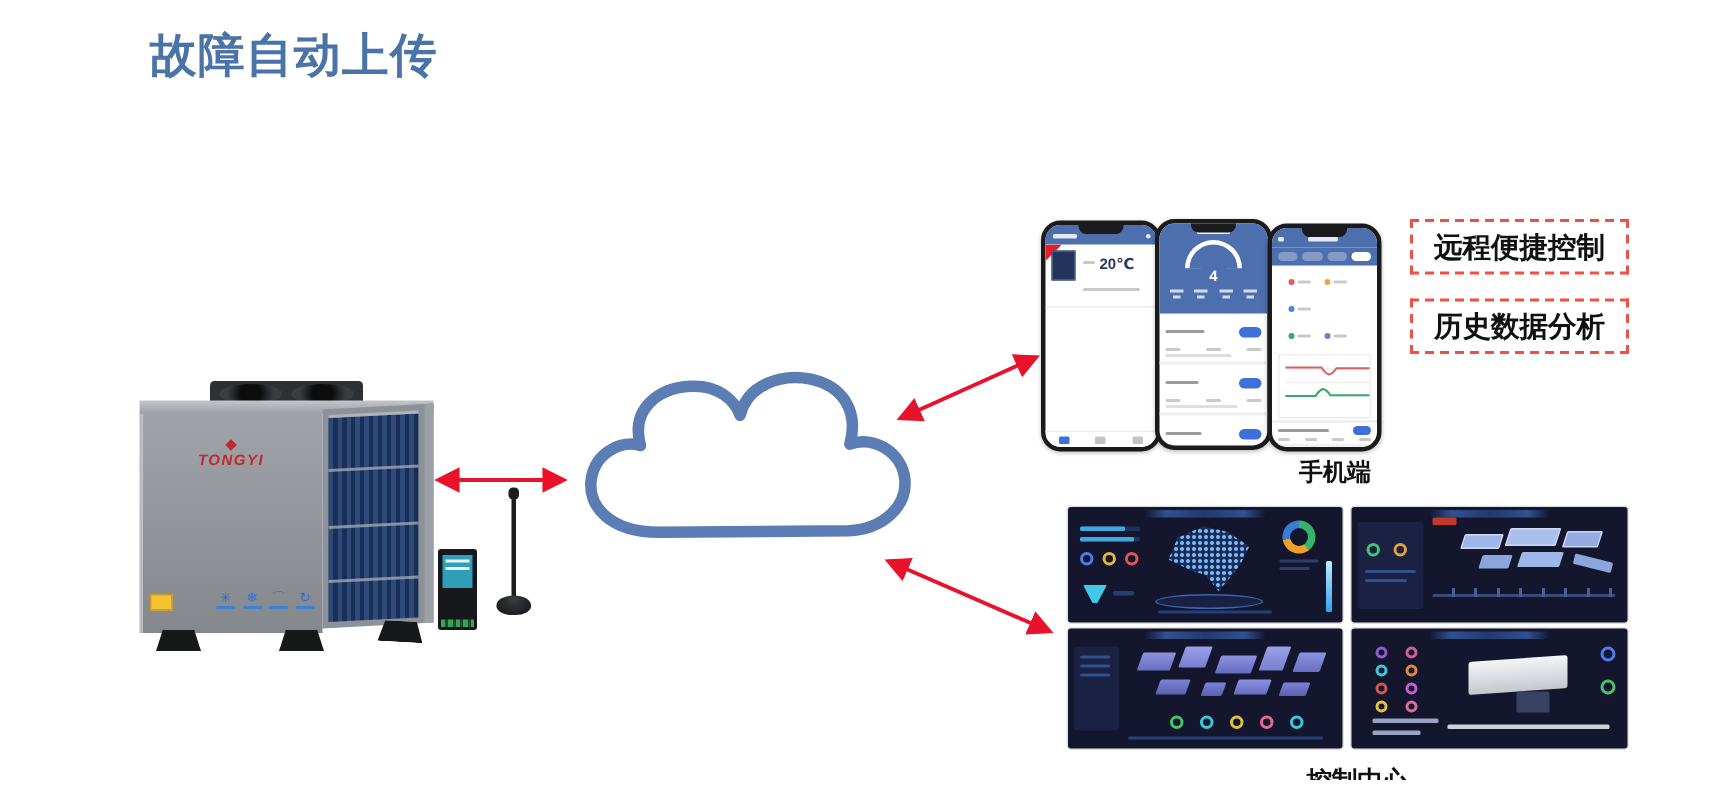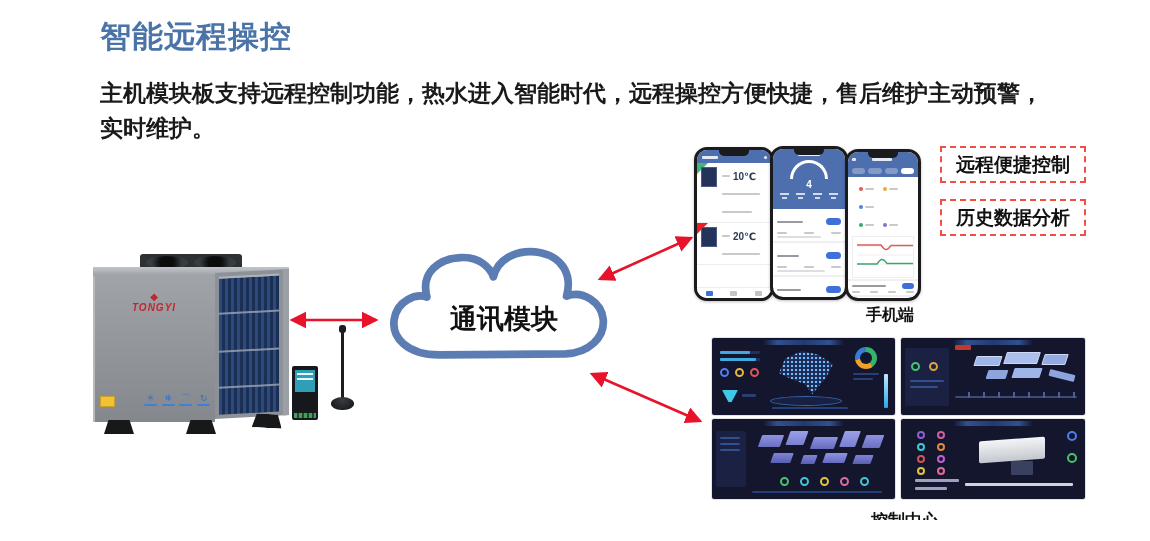--- a/index.html
+++ b/index.html
@@ -91,25 +91,21 @@
   .dp{position:absolute;background:var(--dash-bg);border-radius:2px;overflow:hidden;box-shadow:0 0 0 1px #e3e3e6;}
   .dp-title{position:absolute;top:2px;left:28%;width:44%;height:5px;border-radius:2px;background:linear-gradient(90deg,transparent,#31508f 18%,#223a6e 50%,#31508f 82%,transparent);}
   .ring{position:absolute;border-radius:50%;background:transparent;}
   .hb{position:absolute;border-radius:1px;}
 </style>
 </head>
 <body>
 
 <div class="page">
 
-  <div class="title">智能远程操控</div>
-  <div class="body-text">
-    <span>主机模块板支持远程控制功能，热水进入智能时代，远程操控方便快捷，售后维护主动预警，</span><br>
-    <span>实时维护。</span>
-  </div>
+  <div class="title">故障自动上传</div>
 
   <div>
     <div class="hp-grille">
         <i style="left:6px"></i>
         <i style="left:54px"></i>
       </div>
     <div class="hp-cap"></div>
     <div class="hp-front"></div>
     <div class="hp-side">
       <div class="hp-coil">
@@ -140,45 +136,38 @@
       <div class="term"></div>
     </div>
     <div class="ant-tip"></div>
     <div class="ant-mast"></div>
     <div class="ant-base"></div>
   </div>
 
   <svg class="cloud-svg" viewBox="0 0 250 135">
     <path class="cloud-path" d="M58,113 C24,113 8,95 11,76 C14,57 33,49 45,53 C38,27 58,13 80,12 C98,11 110,21 114,32 C119,11 142,3 163,7 C186,12 196,30 190,52 C207,46 226,58 228,76 C230,95 213,111 189,112 Z"></path>
   </svg>
-  <div class="cloud-label">通讯模块</div>
 
   <svg class="overlay" width="1150" height="541">
     <defs>
       <marker id="ah" viewBox="0 0 10 10" refX="8.5" refY="5" markerWidth="6.5" markerHeight="6.5" orient="auto-start-reverse">
         <path class="arrow-head" d="M0,0 L10,5 L0,10 z"></path>
       </marker>
     </defs>
     <line class="arrow-line" x1="292" y1="320" x2="376" y2="320" marker-start="url(#ah)" marker-end="url(#ah)"></line>
     <line class="arrow-line" x1="600" y1="279" x2="691" y2="238" marker-start="url(#ah)" marker-end="url(#ah)"></line>
     <line class="arrow-line" x1="592" y1="374" x2="700" y2="421" marker-start="url(#ah)" marker-end="url(#ah)"></line>
   </svg>
 
   <div class="phone" style="left:694px;top:147px;width:80px;height:154px">
     <div class="notch"></div>
     <div class="p-head">
         <i style="left:5px;width:16px"></i>
         <i style="right:4px;width:3px;border-radius:50%"></i>
       </div>
-    <div class="p1card">
-      <i class="rib" style="background:#3cb878"></i>
-      <span class="thumb"></span>
-      <div class="temp-line"><span class="bar" style="width:8px"></span><span class="temp">10℃</span></div>
-      <span class="bar" style="width:38px"></span><br><span class="bar" style="width:30px"></span>
-    </div>
     <div class="p1card">
       <i class="rib" style="background:#ed1c24"></i>
       <span class="thumb"></span>
       <div class="temp-line"><span class="bar" style="width:8px"></span><span class="temp">20℃</span></div>
       <span class="bar" style="width:38px"></span>
       
     </div>
 
     <div class="p-nav">
         <i class="on"></i>

